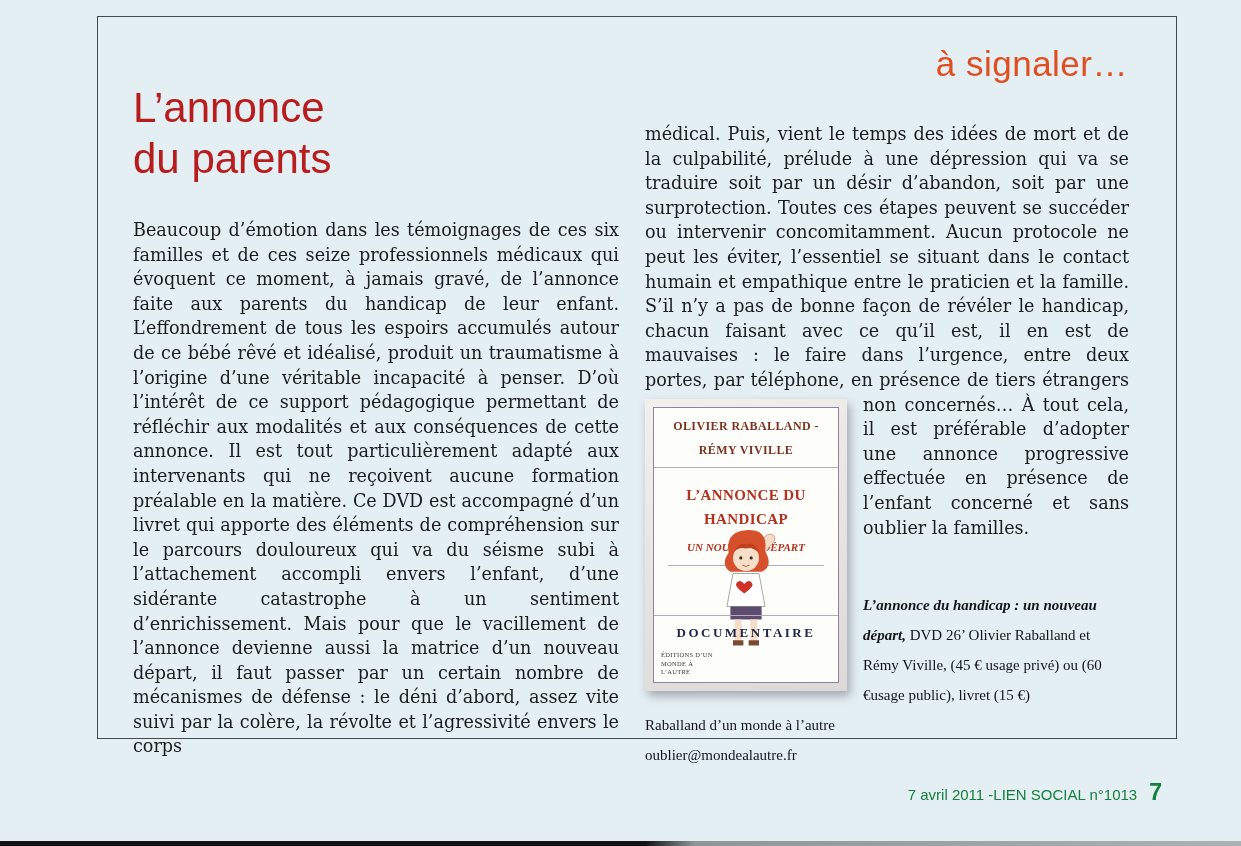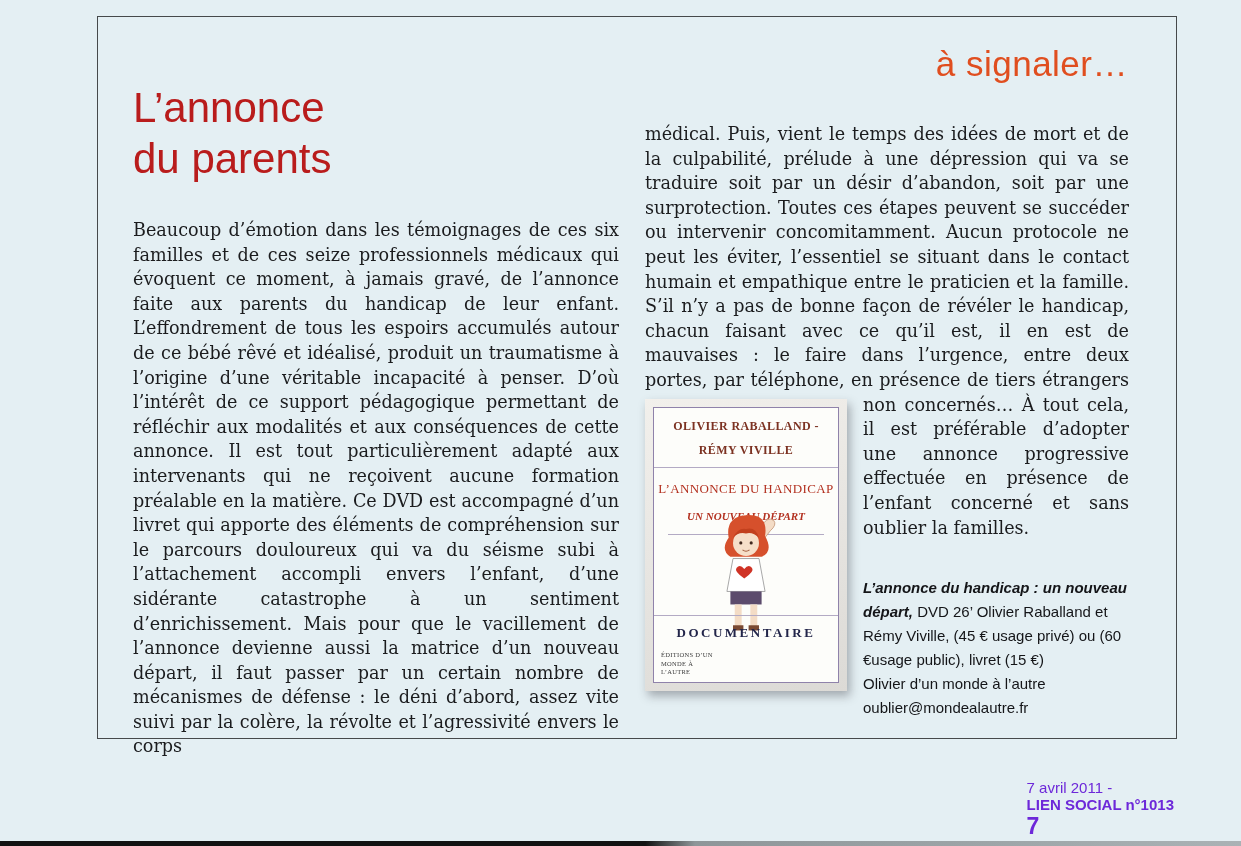--- a/index.html
+++ b/index.html
@@ -71,25 +71,25 @@
   }
   .dvd-authors {
     font-size: 12px;
     font-weight: bold;
     letter-spacing: 0.4px;
     color: #7c3222;
     padding: 6px 3px 4px;
     border-bottom: 1px solid #b3aac4;
   }
   .dvd-title {
-    font-size: 13px;
-    font-weight: normal;
+    font-size: 15px;
+    font-weight: bold;
     letter-spacing: 0.4px;
     color: #b33120;
-    margin-top: 9px;
+    margin-top: 15px;
   }
   .dvd-subtitle {
     font-size: 11px;
     font-weight: bold;
     font-style: italic;
     color: #b33120;
     margin: 3px 14px 0;
     padding-bottom: 5px;
     border-bottom: 1px solid #b3aac4;
   }
@@ -112,40 +112,39 @@
     font-size: 6.5px;
     line-height: 1.3;
     color: #3b3b3b;
     text-align: left;
     width: 58px;
     padding: 2px 0 5px 7px;
     letter-spacing: 0.3px;
   }
 
   .caption {
-    margin-top: 36px;
-    font-family: Liberation Sans, sans-serif;
+    margin-top: 50px;
+    font-family: Liberation Serif, serif;
     font-size: 15px;
-    line-height: 24px;
+    line-height: 30px;
     color: #141518;
     text-align: left;
   }
   .cap-bi { font-weight: bold; font-style: italic; }
 
   .footer {
     position: absolute;
     top: 779px; right: 79px;
     display: flex;
     align-items: baseline;
     font-family: "Liberation Sans", sans-serif;
     font-size: 15px;
-    color: #6d28d9;
-    flex-direction: column;
-  }
-  .footer-bold { font-weight: bold; }
+    color: #15803d;
+  }
+  .footer-bold { font-weight: normal; }
   .footer-page {
     font-weight: bold;
     font-size: 23px;
     margin-left: 12px;
   }
   .scan-strip {
     position: absolute;
     left: 0; bottom: 0;
     width: 100%; height: 5px;
     background: linear-gradient(to right, #121212 0%, #121212 52%, #8e9699 56%, #aab2b5 100%);
@@ -197,21 +196,21 @@
         </div>
         <div class="dvd-genre">DOCUMENTAIRE</div>
         <div class="dvd-publisher">ÉDITIONS D’UN MONDE À L’AUTRE</div>
       </div>
     </div>
 
     <span class="body-text">cela, il est préférable d’adopter une annonce progressive effectuée en présence de l’enfant concerné et sans oublier la familles.</span>
 
     <div class="caption">
       <span class="cap-bi">L’annonce du handicap : un nouveau départ,</span><span> DVD 26’ Olivier Raballand et Rémy Viville, (45 € usage privé) ou (60 €usage public), livret (15 €)</span><br>
-      <span>Olivier d’un monde à l’autre</span><br>
+      <span>Raballand d’un monde à l’autre</span><br>
       <span>oublier@mondealautre.fr</span>
     </div>
   </div>
 
   <div class="footer">
     <span>7 avril 2011 - </span>
     <span class="footer-bold">LIEN SOCIAL n°1013</span>
     <span class="footer-page">7</span>
   </div>
 

